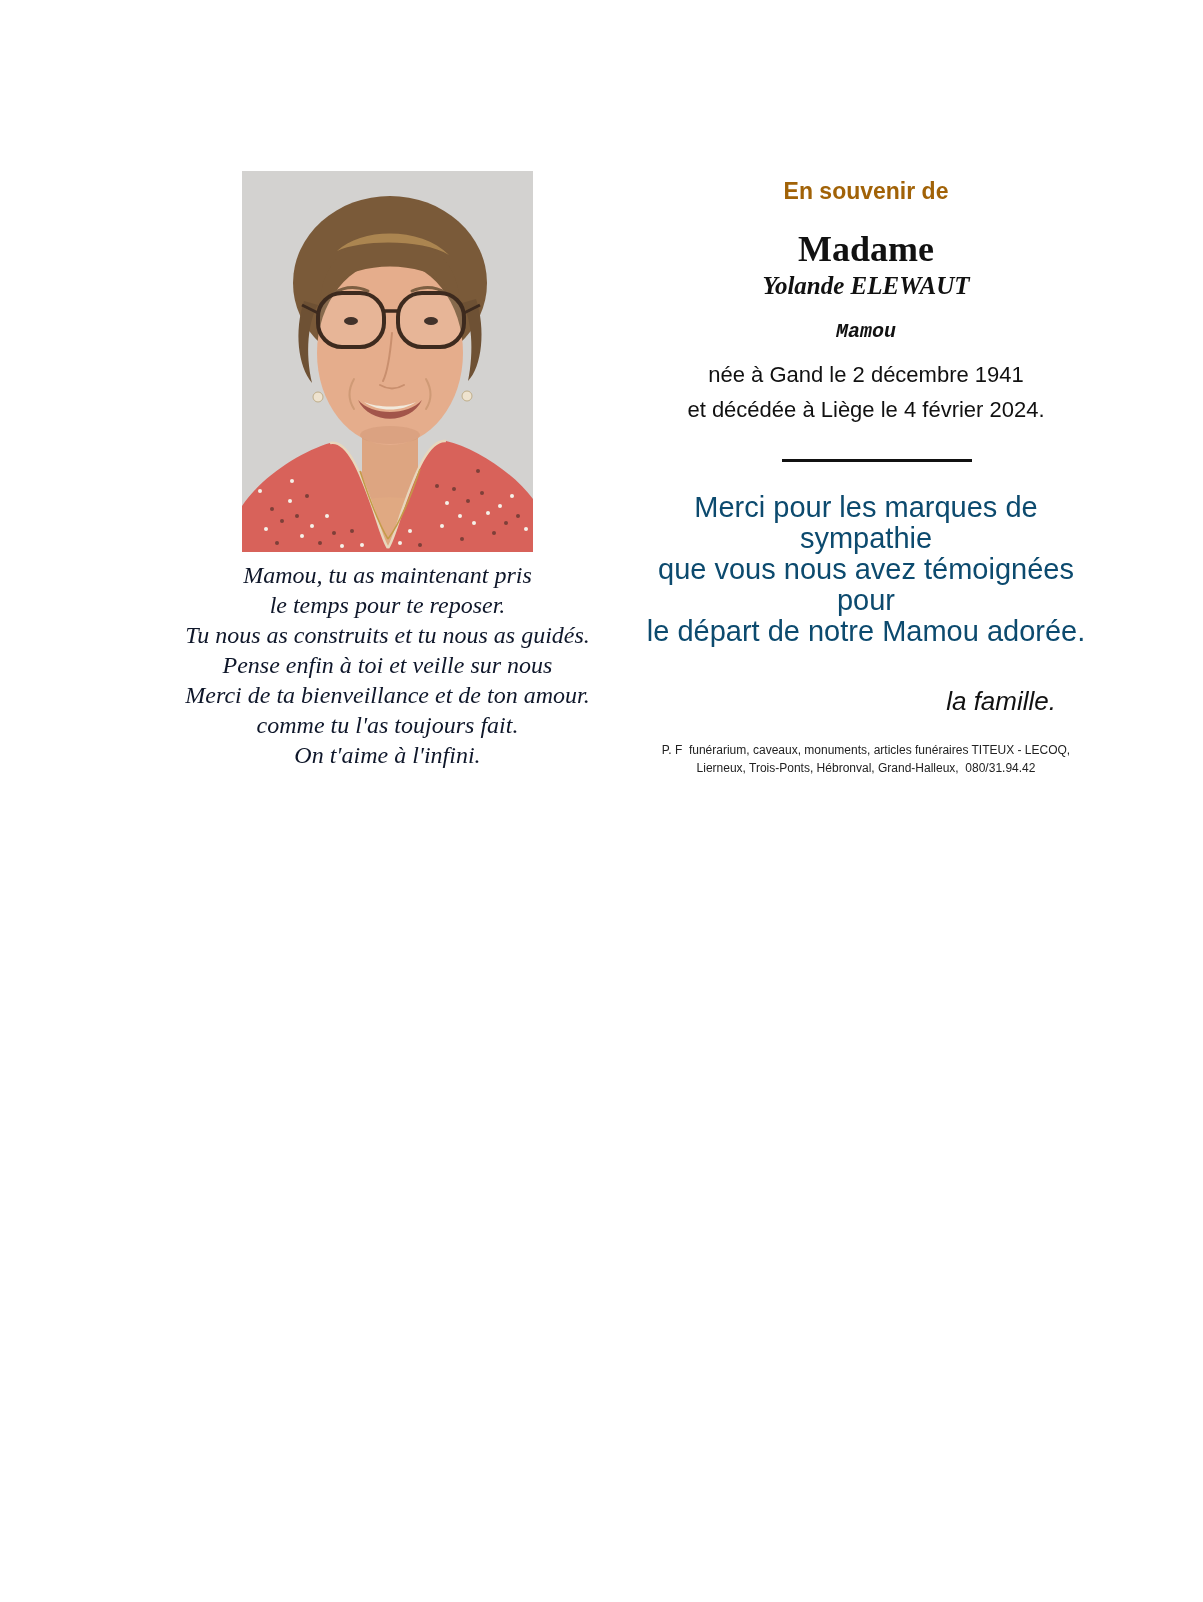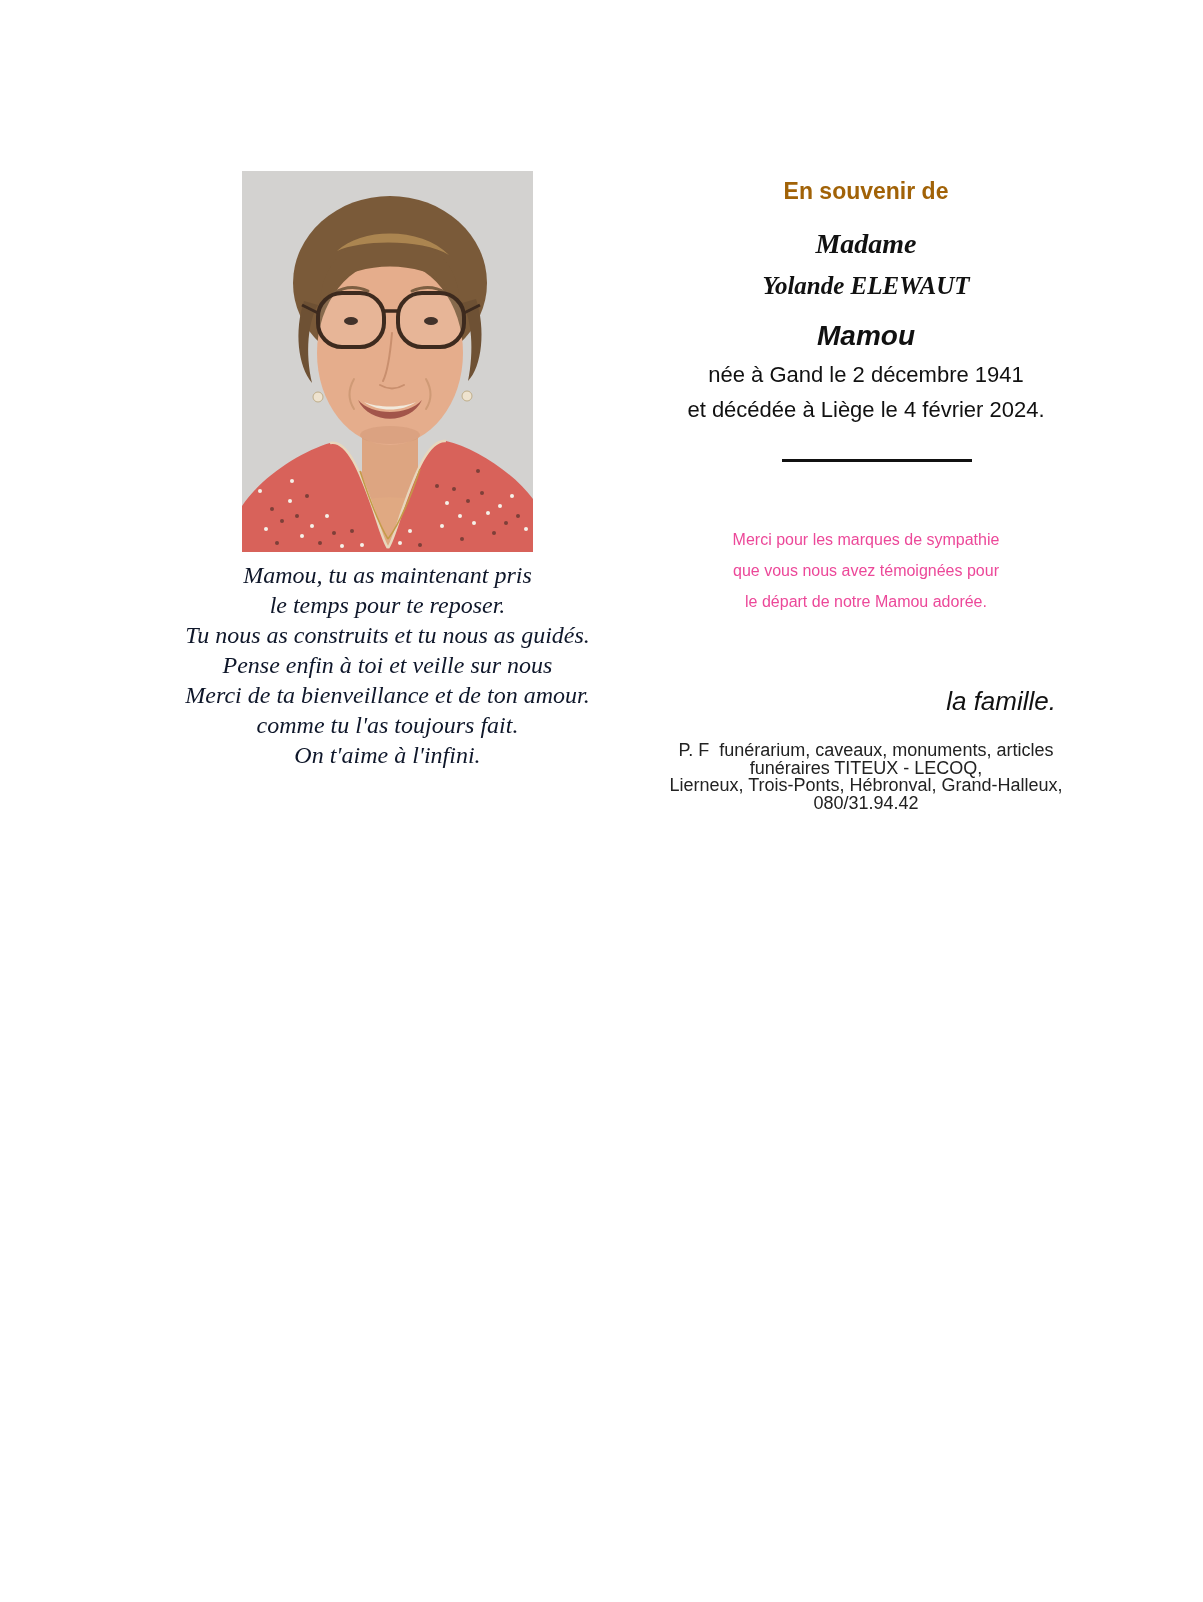--- a/index.html
+++ b/index.html
@@ -50,68 +50,67 @@
   .mem-header {
     top: 8px;
     font-weight: 700;
     font-size: 23px;
     color: #a16207;
   }
   .mem-title {
     top: 58px;
     font-family: "Liberation Serif", serif;
     font-weight: 700;
-    font-style: italic;
-    font-size: 28px;
+    font-size: 36px;
   }
   .mem-name {
     top: 102px;
     font-family: "Liberation Serif", serif;
     font-weight: 700;
     font-style: italic;
     font-size: 25px;
   }
   .mem-nickname {
     top: 150px;
-    font-family: Liberation Sans, sans-serif;
-    font-weight: 700;
-    font-style: italic;
-    font-size: 28px;
+    font-family: Liberation Mono, monospace;
+    font-weight: 700;
+    font-style: italic;
+    font-size: 20px;
   }
   .mem-birth { top: 192px; font-size: 22px; }
   .mem-death { top: 227px; font-size: 22px; }
 
   .divider {
     top: 289px;
     left: 136px !important;
     width: 190px !important;
     border-top: 3px solid #111111;
     height: 0;
   }
 
   .thanks {
-    top: 354px;
-    font-size: 16px;
+    top: 322px;
+    font-size: 29px;
     line-height: 31px;
-    color: #ec4899;
+    color: #0c4a6e;
   }
 
   .signature {
     top: 484px;
     font-style: italic;
     font-size: 26px;
     text-align: right !important;
     padding-right: 30px;
     box-sizing: border-box;
     margin-top: 32px;
   }
 
   .funeral {
     top: 572px;
-    font-size: 18px;
+    font-size: 12px;
     line-height: 17.5px;
     color: #222222;
   }
   .funeral div { white-space: pre-wrap; }
 </style>
 </head>
 <body>
 
 <div class="page">
 

